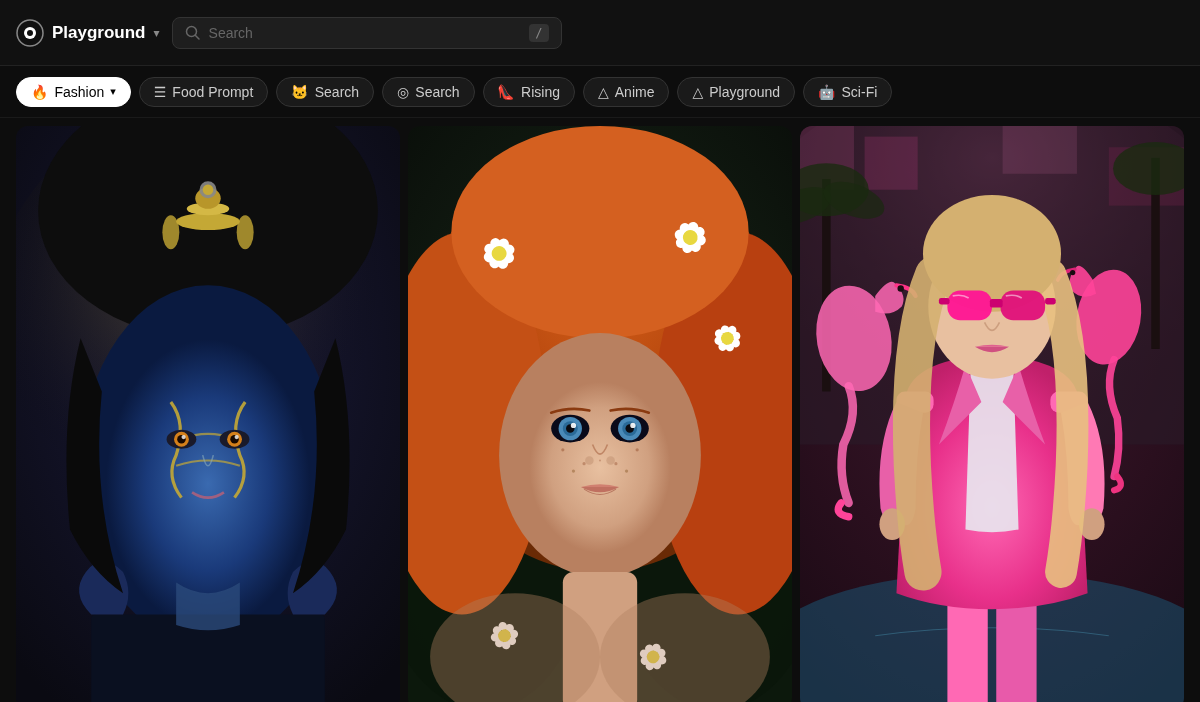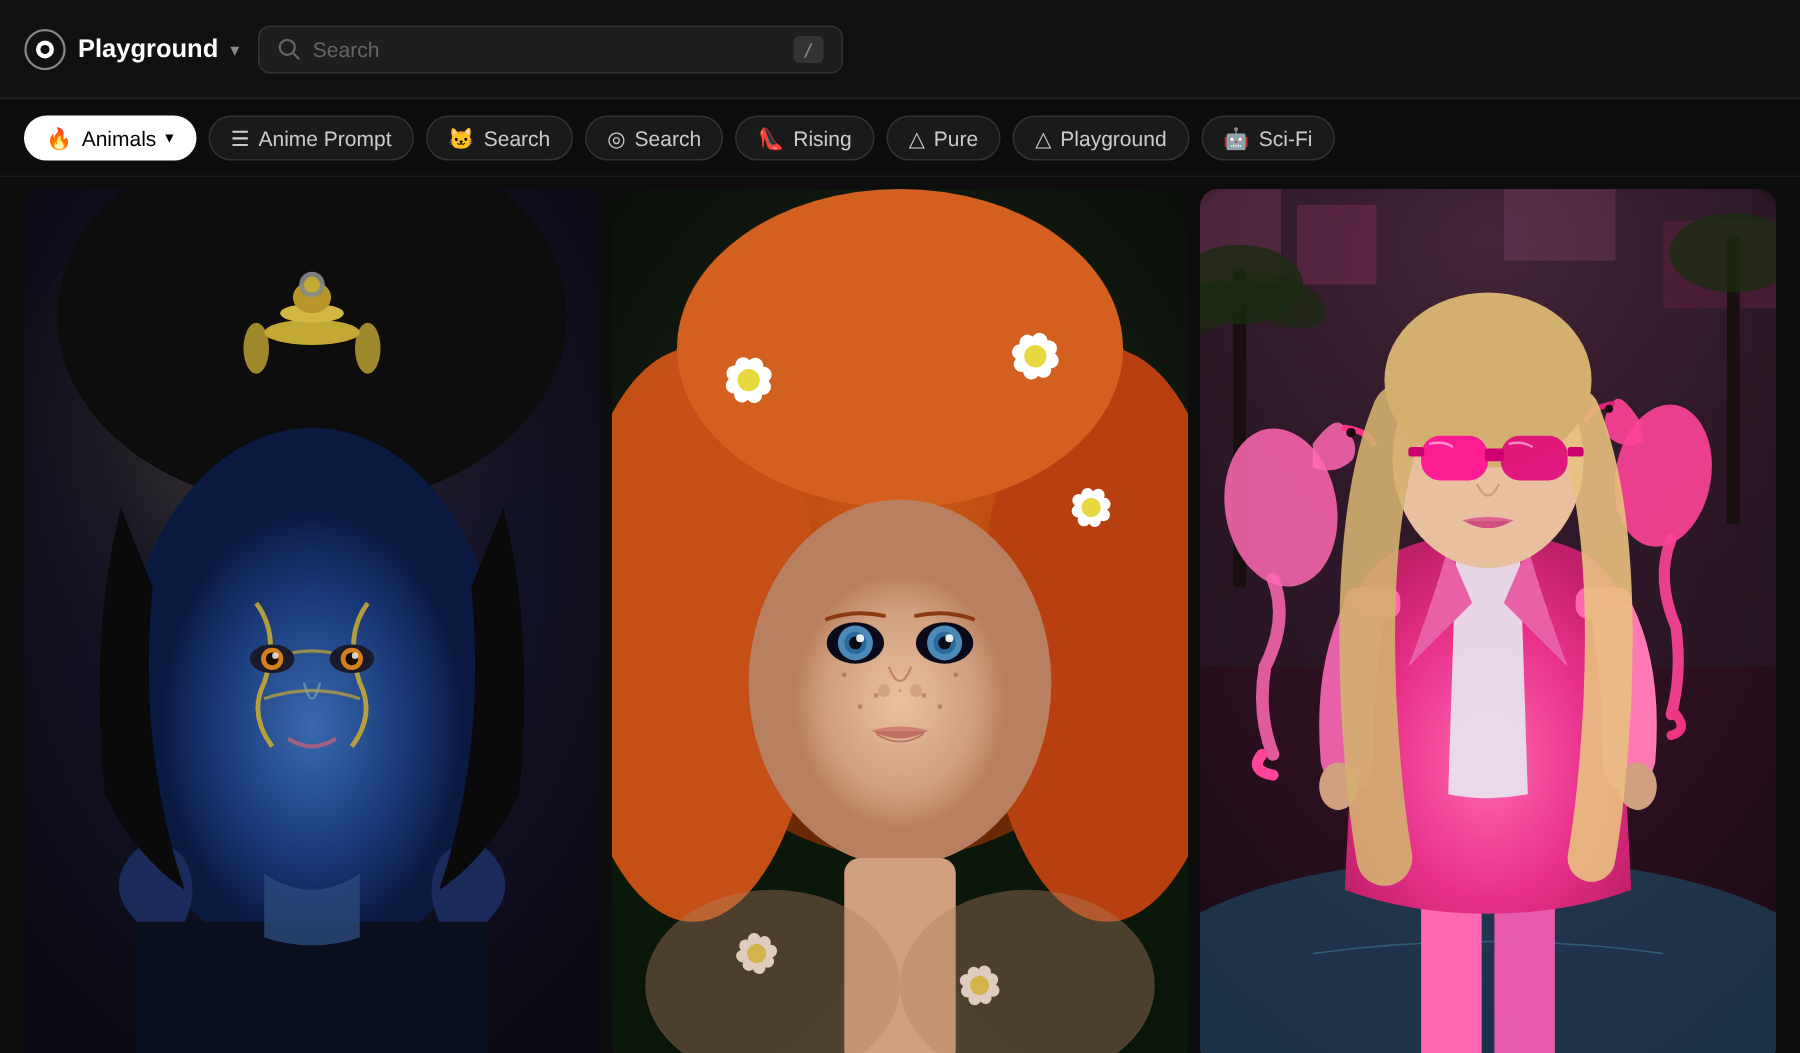--- a/index.html
+++ b/index.html
@@ -161,42 +161,42 @@
     </svg>
     <input type="text" placeholder="Search" style="">
     <span class="slash-badge">/</span>
   </div>
 </header>
 
 <nav class="filter-bar">
 
 <div class="filter-pill active">
       <span class="pill-icon">🔥</span>
-      <span>Animals</span>
+      <span>Fashion</span>
       <span style="font-size: 11px;">▾</span>
     </div>
     <div class="filter-pill">
       <span class="pill-icon">☰</span>
-      <span>Anime Prompt</span>
+      <span>Food Prompt</span>
     </div>
     <div class="filter-pill">
       <span class="pill-icon">🐱</span>
       <span>Search</span>
     </div>
     <div class="filter-pill">
       <span class="pill-icon">◎</span>
       <span>Search</span>
     </div>
     <div class="filter-pill">
       <span class="pill-icon">👠</span>
       <span>Rising</span>
     </div>
     <div class="filter-pill">
       <span class="pill-icon">△</span>
-      <span>Pure</span>
+      <span>Anime</span>
     </div>
     <div class="filter-pill">
       <span class="pill-icon">△</span>
       <span>Playground</span>
     </div>
     <div class="filter-pill">
       <span class="pill-icon">🤖</span>
       <span>Sci-Fi</span>
     </div>
   </nav>

